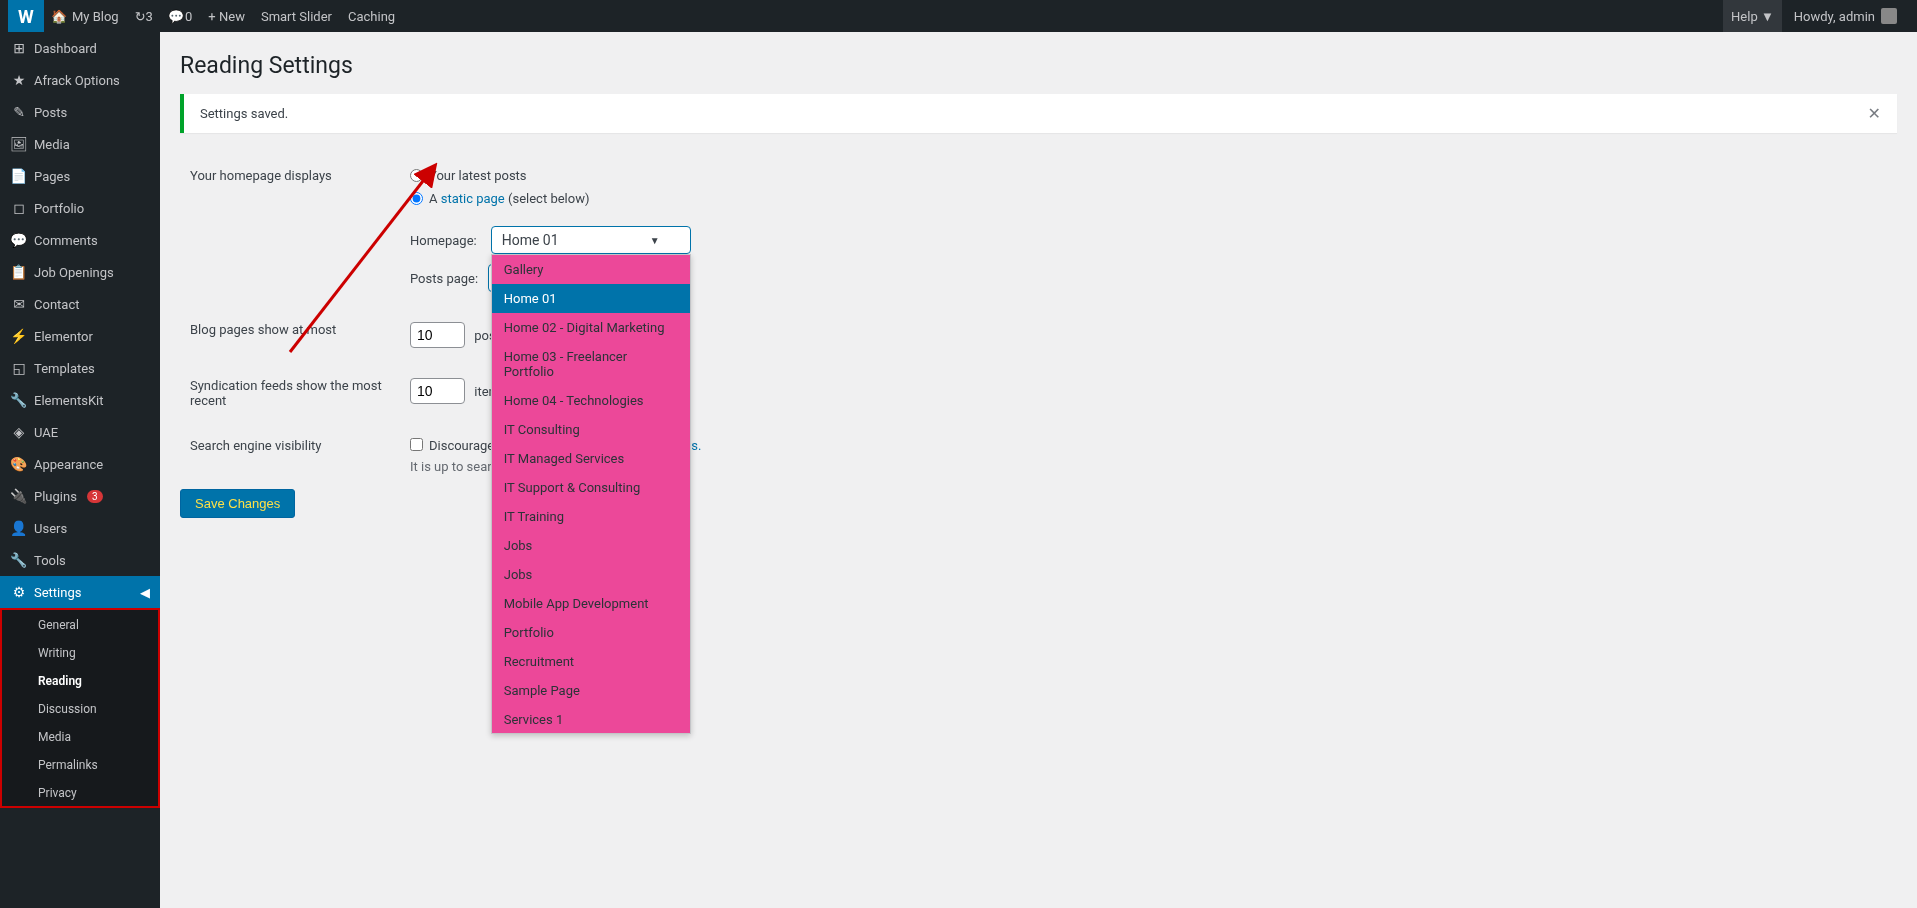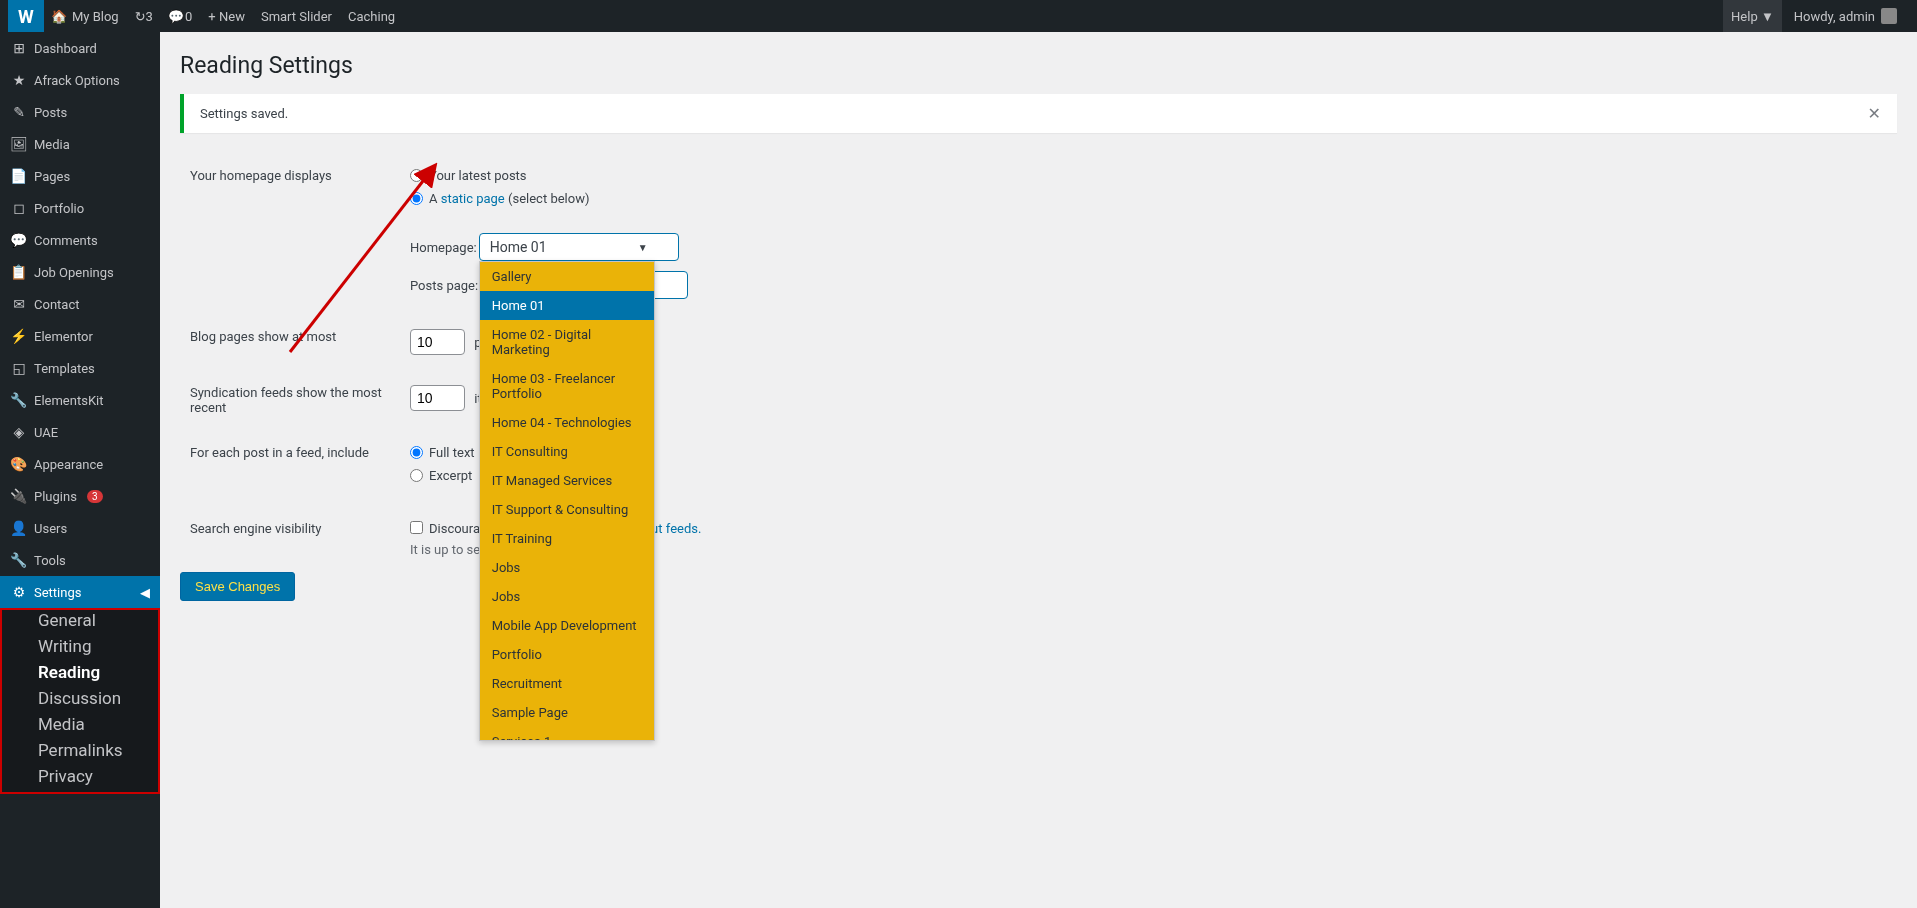--- a/index.html
+++ b/index.html
@@ -53,24 +53,24 @@
       gap: 6px;
       white-space: nowrap;
     }
     .menu-item.current { background: #0073aa; color: #fff; }
     .menu-item .menu-icon { width: 18px; text-align: center; font-size: 14px; flex-shrink: 0; }
 
     
     .submenu { background: #16191c; }
     .submenu .sub-item {
       display: block;
-      padding: 0 10px 6px 36px;
+      padding: 8px 10px 6px 36px;
       color: #c3c4c7;
       cursor: pointer;
-      font-size: 17px;
+      font-size: 12px;
     }
     .submenu .sub-item.current { color: #fff; font-weight: 600; }
 
     
     #wpcontent {
       flex: 1;
       padding: 20px 20px 20px 20px;
       background: #f0f0f1;
     }
     .wrap { background: transparent; }
@@ -109,22 +109,22 @@
       width: 200px;
       cursor: pointer;
       display: flex;
       align-items: center;
       justify-content: space-between;
     }
     .dropdown-list {
       position: absolute;
       top: 100%;
       left: 0;
-      width: 176px;
-      background: #eab308;
+      width: 200px;
+      background: #ec4899;
       border: 1px solid #c3c4c7;
       z-index: 1000;
       max-height: 480px;
       overflow-y: auto;
       box-shadow: 0 2px 6px rgba(0,0,0,.2);
     }
     .dropdown-list-item {
       padding: 7px 12px;
       cursor: pointer;
       font-size: 13px;
@@ -330,21 +330,21 @@
                 <td>
                   <div class="radio-option">
                     <input type="radio" name="show_on_front" value="posts" style="">
                     <label>Your latest posts</label>
                   </div>
                   <div class="radio-option">
                     <input type="radio" name="show_on_front" value="page" checked="" style="">
                     <label>A <a href="#">static page</a> (select below)</label>
                   </div>
 
-                  <div style="margin-top:27px;display:flex;align-items:center;gap:2px;">
+                  <div style="margin-top:20px;display:flex;align-items:center;gap:14px;">
                     <label>Homepage:</label>
                     <div class="dropdown-container">
                       <div class="dropdown-display">
                         <span>Home 01</span>
                         <span style="font-size:10px;">▼</span>
                       </div>
 
                       <div class="dropdown-list">
                         <div class="dropdown-list-item">Gallery</div>
                         <div class="dropdown-list-item selected">Home 01</div>
@@ -388,33 +388,20 @@
               </tr>
 
               <tr>
                 <th>Syndication feeds show the most recent</th>
                 <td>
                   <input type="number" class="number-input" value="10" style="">
                   <span style="margin-left:6px;">items</span>
                 </td>
               </tr>
 
-              <tr>
-                <th>For each post in a feed, include</th>
-                <td>
-                  <div class="radio-option">
-                    <input type="radio" name="feed_type" value="full" checked="" style="">
-                    <label>Full text</label>
-                  </div>
-                  <div class="radio-option">
-                    <input type="radio" name="feed_type" value="excerpt" style="">
-                    <label>Excerpt</label>
-                  </div>
-                </td>
-              </tr>
 
               <tr>
                 <th>Search engine visibility</th>
                 <td>
                   <div class="check-row">
                     <input type="checkbox" style="">
                     <span>Discourage</span>
                     <span>
                       <span>browsers. </span>
                       <a href="#">Learn more about feeds.</a>

